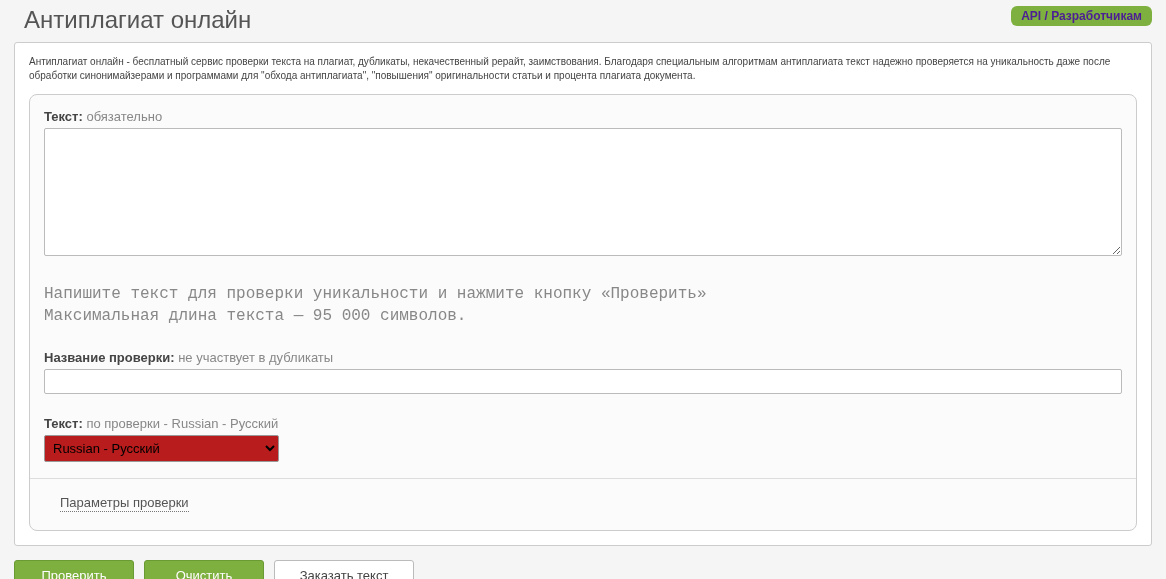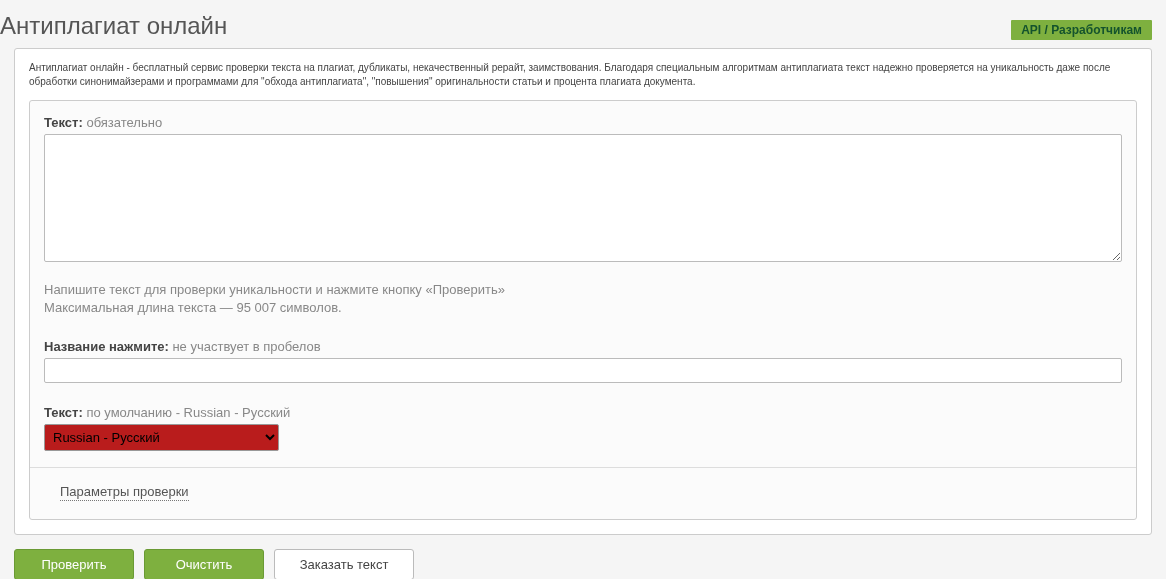--- a/index.html
+++ b/index.html
@@ -9,54 +9,53 @@
       color: #444;
       background: #f5f5f5;
       width: 1166px;
       height: 579px;
       overflow: hidden;
     }
     .outer { padding: 0; }
     .header-row {
       display: flex;
       justify-content: space-between;
-      align-items: flex-end;
-      padding: 6px 14px 8px 0;
+      align-items: flex-start;
+      padding: 6px 14px 8px 24px;
     }
     .page-title {
       font-size: 24px;
       font-weight: normal;
       color: #555;
     }
     .api-badge {
       background: #7eb03f;
-      color: #14532d;
+      color: #4c1d95;
       font-size: 12px;
       font-weight: bold;
       padding: 3px 10px;
-      border-radius: 1px;
+      border-radius: 6px;
       text-decoration: none;
       cursor: pointer;
-      margin-top: 14px;
     }
     .main-panel {
       background: #fff;
       border: 1px solid #ccc;
       border-radius: 3px;
       margin: 0 14px;
     }
     .desc {
       padding: 12px 14px;
       color: #444;
       font-size: 10px;
       line-height: 1.35;
     }
     .form-block {
       border: 1px solid #ccc;
-      border-radius: 3px;
+      border-radius: 8px;
       margin: 0 14px 14px 14px;
       padding: 14px 14px 18px 14px;
       background: #fbfbfb;
     }
     .label-row {
       display: flex;
       justify-content: space-between;
       align-items: baseline;
       margin-bottom: 4px;
     }
@@ -67,21 +66,21 @@
       width: 100%;
       height: 128px;
       border: 1px solid #bbb;
       border-radius: 2px;
       padding: 6px;
       font-family: inherit;
       font-size: 13px;
       resize: both;
       background: #fff;
     }
-    .hint { color: #888; font-size: 13px; margin-top: 16px; line-height: 1.4; }
+    .hint { color: #888; font-size: 16px; margin-top: 24px; line-height: 1.4; font-family: Liberation Mono, monospace; }
     .field-group { margin-top: 22px; }
     input.title-input {
       width: 100%;
       border: 1px solid #bbb;
       border-radius: 2px;
       padding: 4px 6px;
       font-family: inherit;
       font-size: 13px;
       margin-top: 4px;
       background: #fff;
@@ -154,32 +153,32 @@
         <div>
           <span class="field-label">Текст:</span>
           <span class="field-sub">обязательно</span>
         </div>
       </div>
 
       <textarea class="text-input" style=""></textarea>
 
       <div class="hint">
         <div>Напишите текст для проверки уникальности и нажмите кнопку «Проверить»</div>
-        <div>Максимальная длина текста — 95 007 символов.</div>
+        <div>Максимальная длина текста — 95 000 символов.</div>
       </div>
 
       <div class="field-group">
-        <span class="field-label">Название нажмите:</span>
-        <span class="field-sub">не участвует в пробелов</span>
+        <span class="field-label">Название проверки:</span>
+        <span class="field-sub">не участвует в дубликаты</span>
         <input type="text" class="title-input" value="" style="">
       </div>
 
       <div class="field-group">
         <span class="field-label">Текст:</span>
-        <span class="field-sub">по умолчанию - Russian - Русский</span><br>
+        <span class="field-sub">по проверки - Russian - Русский</span><br>
         <select class="lang-select">
           <option>Russian - Русский</option>
         </select>
       </div>
 
       <div class="params-row">
         <span class="params-link">Параметры проверки</span>
       </div>
 
     </div>

